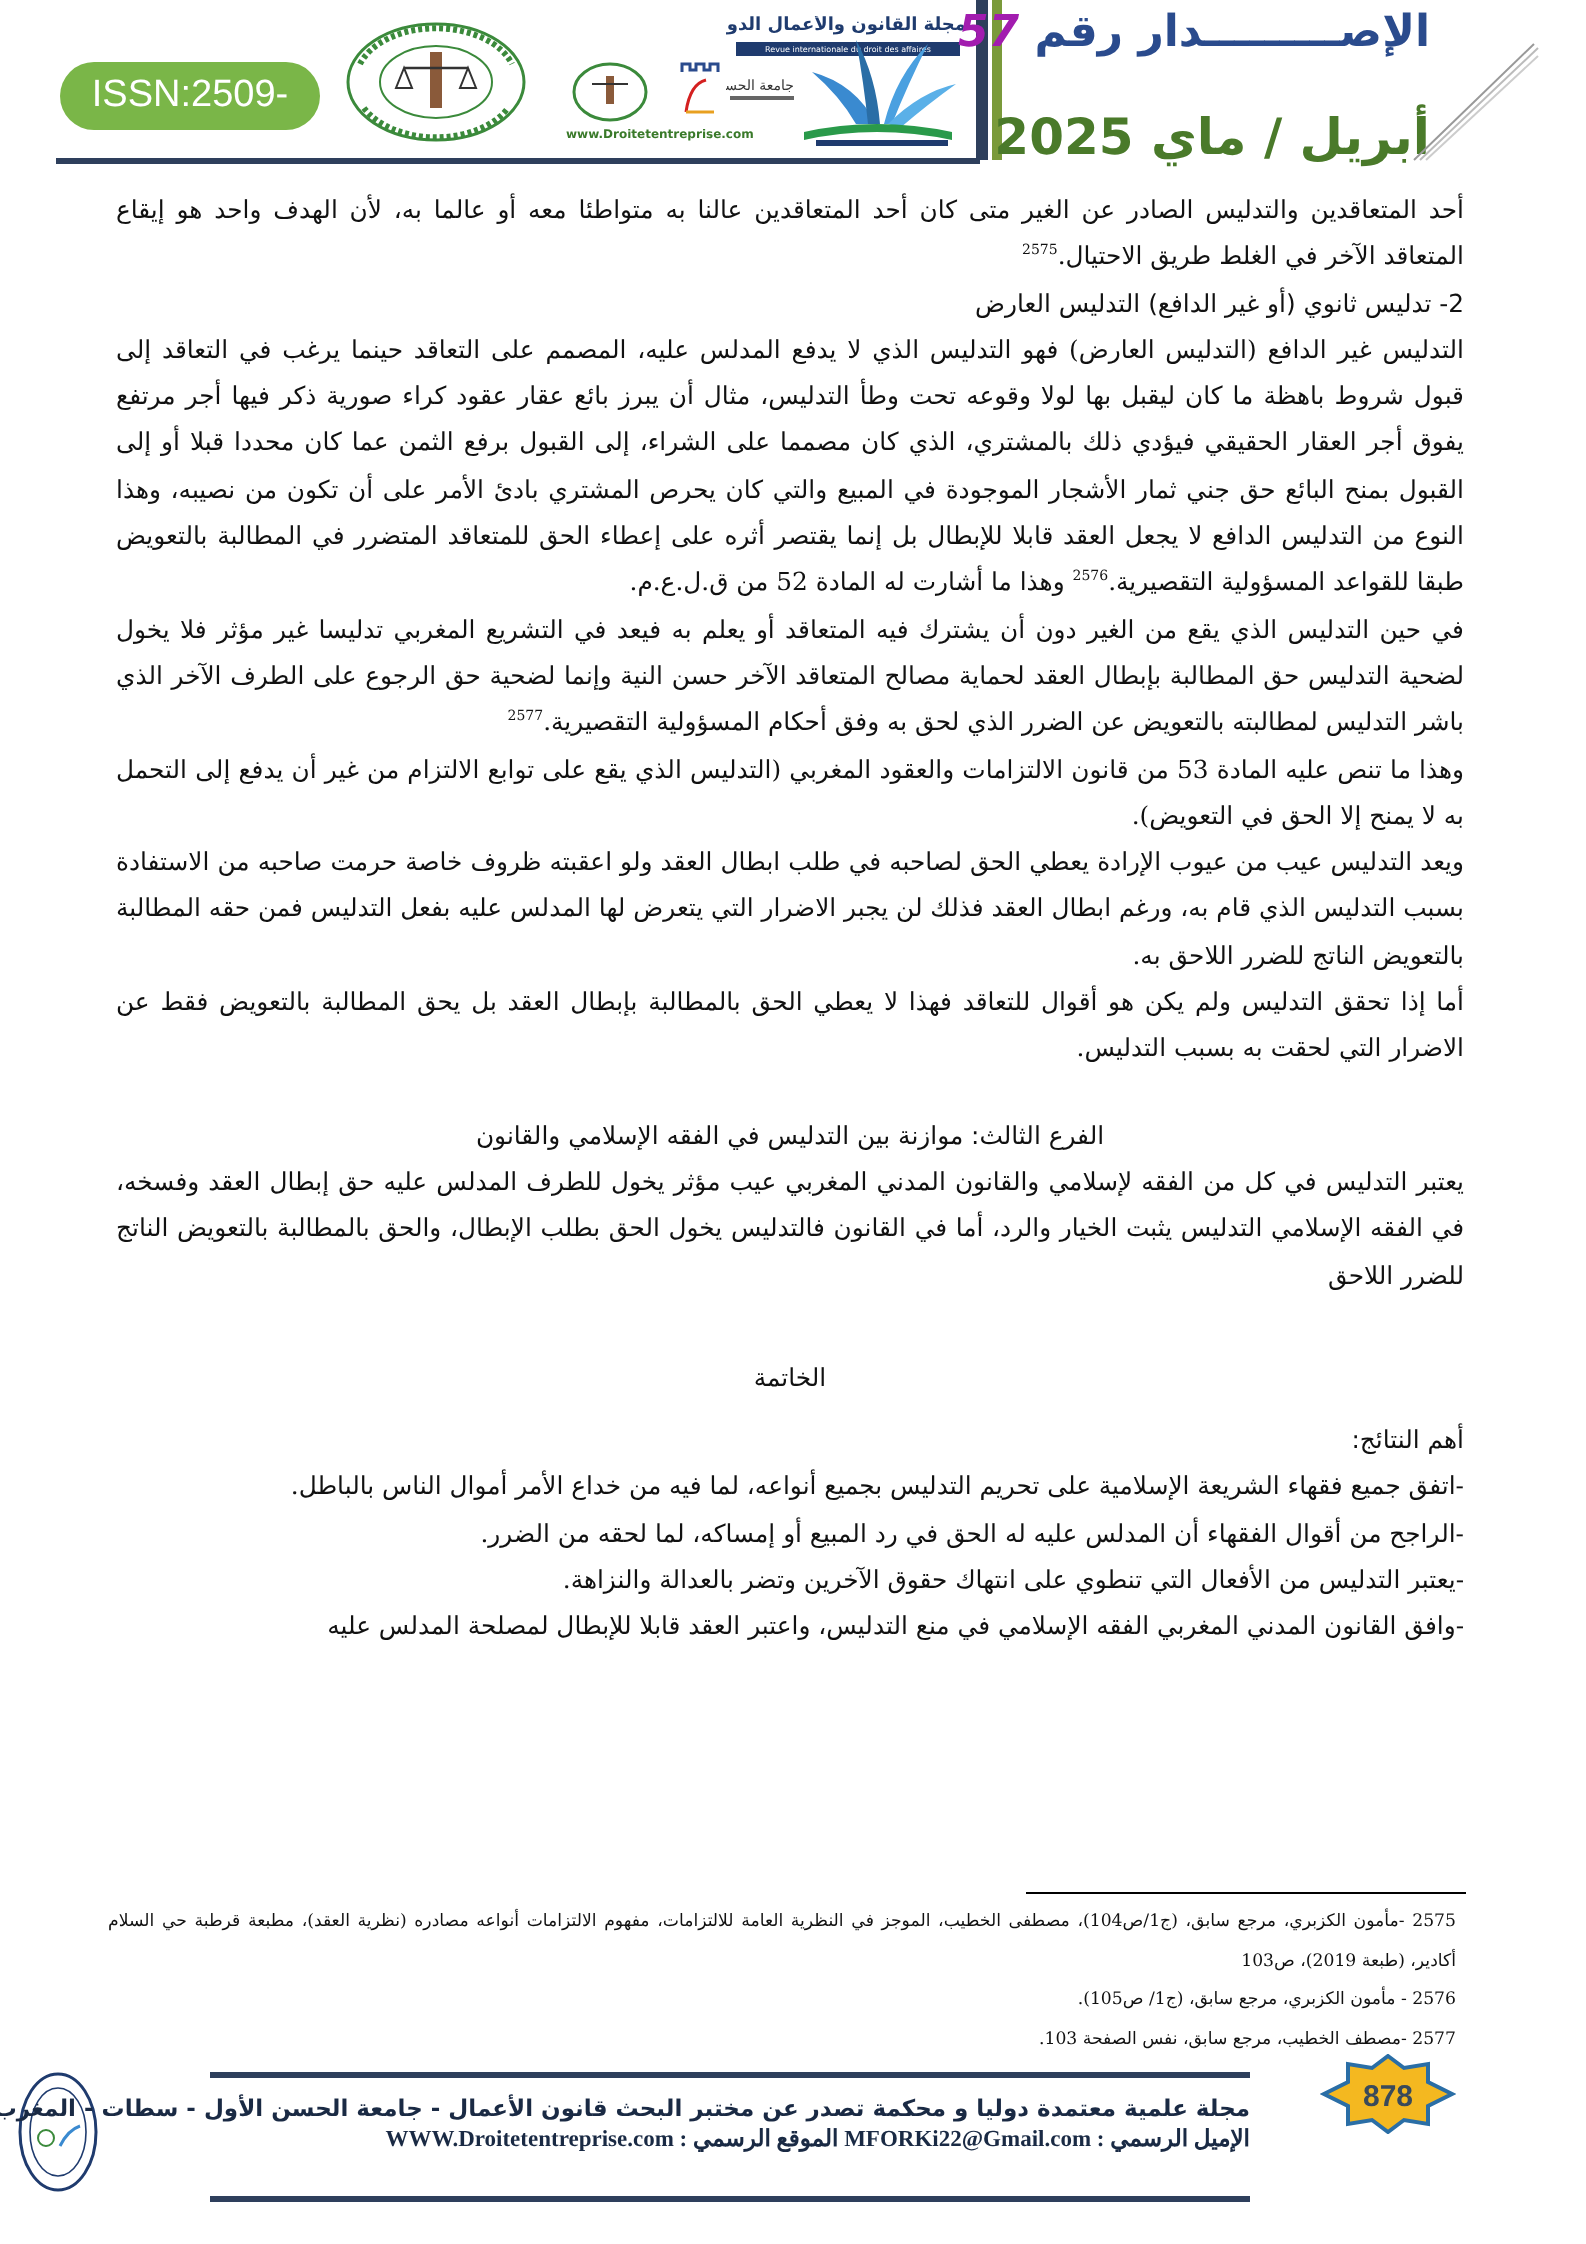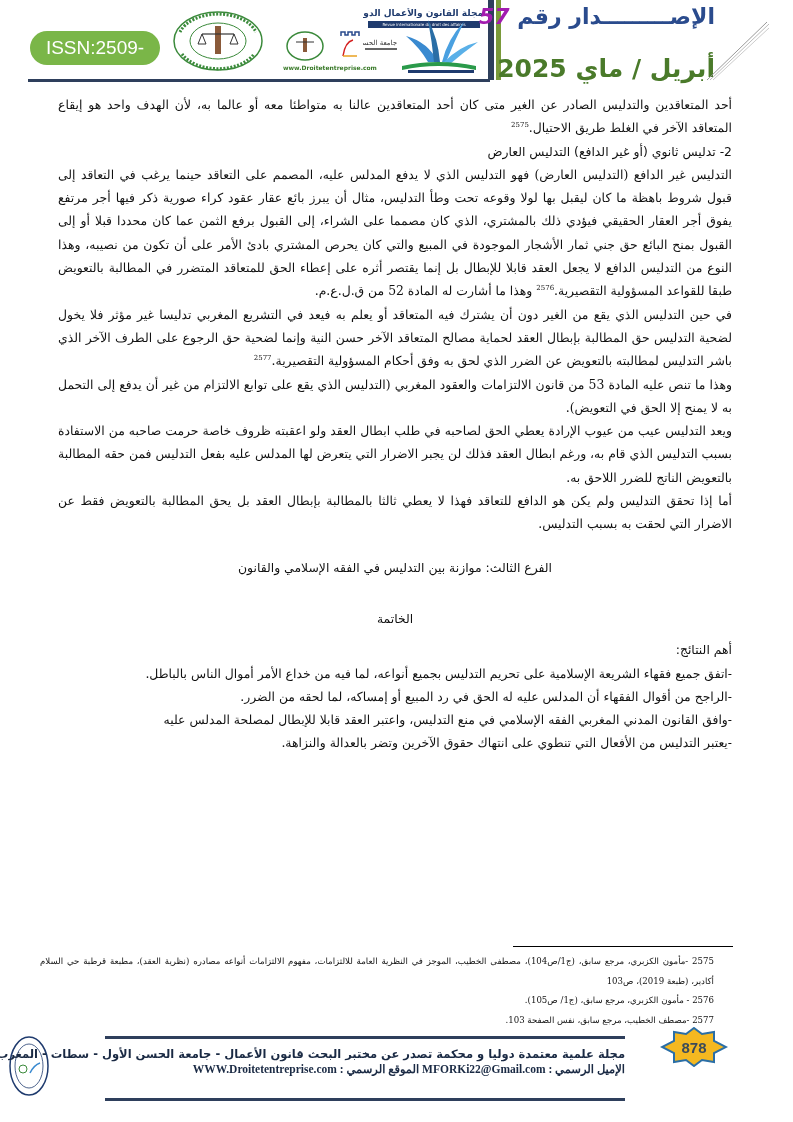--- a/index.html
+++ b/index.html
@@ -20,21 +20,21 @@
   .hrule { position:absolute; left:28px; top:79px; width:462px; height:3px; background:#2e3f5c; }
 
   .content { position:absolute; left:58px; top:93px; width:674px; direction:rtl; font-family:"DejaVu Serif", serif; font-size:12.4px; line-height:23.3px; text-align:justify; }
   .content p { margin:0; }
   .content .h { font-weight:normal; font-family:"DejaVu Sans", sans-serif; font-size:12.4px; }
   .content .center { text-align:center;margin-top:20px; }
   .content sup { font-size:7px; line-height:0; vertical-align:super; }
   .content .gap { height:8px; }
 
   .fn-rule { position:absolute; left:513px; top:946px; width:220px; height:1px; background:#000; }
-  .footnotes { position:absolute; left:40px; top:952px; width:674px; direction:rtl; font-family:"DejaVu Serif", serif; font-size:8.6px; line-height:19.5px; text-align:justify; }
+  .footnotes { position:absolute; left:54px; top:952px; width:674px; direction:rtl; font-family:"DejaVu Serif", serif; font-size:8.6px; line-height:19.5px; text-align:justify; }
   .footnotes p { margin:0; }
 
   .footer-rule-top { position:absolute; left:105px; top:1036px; width:520px; height:3px; background:#2e3f5c; }
   .footer-rule-bot { position:absolute; left:105px; top:1098px; width:520px; height:3px; background:#2e3f5c; }
   .footer-line1 { position:absolute; left:105px; top:1047px; width:520px; direction:rtl; text-align:right; font-family:"DejaVu Sans", sans-serif; font-weight:bold; font-size:11.5px; color:#1a2a44; white-space:nowrap; }
   .footer-line2 { position:absolute; left:105px; top:1062px; width:520px; direction:rtl; text-align:right; font-family:Liberation Serif, serif; font-weight:bold; font-size:11.5px; color:#1a2a44; white-space:nowrap; }
   .page-badge { position:absolute; left:660px; top:1027px; width:68px; height:40px; }
   .author-seal { position:absolute; left:8px; top:1035px; width:42px; height:62px; }
 </style>
 </head>
@@ -99,30 +99,31 @@
   <div class="hrule"></div>
 </div>
 
 <div class="content">
   <p><span>أحد المتعاقدين والتدليس الصادر عن الغير متى كان أحد المتعاقدين عالنا به متواطئا معه أو عالما به، لأن الهدف واحد هو إيقاع المتعاقد الآخر في الغلط طريق الاحتيال.</span><sup>2575</sup></p>
   <p class="h">2- تدليس ثانوي (أو غير الدافع) التدليس العارض</p>
   <p><span>التدليس غير الدافع (التدليس العارض) فهو التدليس الذي لا يدفع المدلس عليه، المصمم على التعاقد حينما يرغب في التعاقد إلى قبول شروط باهظة ما كان ليقبل بها لولا وقوعه تحت وطأ التدليس، مثال أن يبرز بائع عقار عقود كراء صورية ذكر فيها أجر مرتفع يفوق أجر العقار الحقيقي فيؤدي ذلك بالمشتري، الذي كان مصمما على الشراء، إلى القبول برفع الثمن عما كان محددا قبلا أو إلى القبول بمنح البائع حق جني ثمار الأشجار الموجودة في المبيع والتي كان يحرص المشتري بادئ الأمر على أن تكون من نصيبه، وهذا النوع من التدليس الدافع لا يجعل العقد قابلا للإبطال بل إنما يقتصر أثره على إعطاء الحق للمتعاقد المتضرر في المطالبة بالتعويض طبقا للقواعد المسؤولية التقصيرية.</span><sup>2576</sup><span> وهذا ما أشارت له المادة 52 من ق.ل.ع.م.</span></p>
   <p><span>في حين التدليس الذي يقع من الغير دون أن يشترك فيه المتعاقد أو يعلم به فيعد في التشريع المغربي تدليسا غير مؤثر فلا يخول لضحية التدليس حق المطالبة بإبطال العقد لحماية مصالح المتعاقد الآخر حسن النية وإنما لضحية حق الرجوع على الطرف الآخر الذي باشر التدليس لمطالبته بالتعويض عن الضرر الذي لحق به وفق أحكام المسؤولية التقصيرية.</span><sup>2577</sup></p>
   <p>وهذا ما تنص عليه المادة 53 من قانون الالتزامات والعقود المغربي (التدليس الذي يقع على توابع الالتزام من غير أن يدفع إلى التحمل به لا يمنح إلا الحق في التعويض).</p>
   <p>ويعد التدليس عيب من عيوب الإرادة يعطي الحق لصاحبه في طلب ابطال العقد ولو اعقبته ظروف خاصة حرمت صاحبه من الاستفادة بسبب التدليس الذي قام به، ورغم ابطال العقد فذلك لن يجبر الاضرار التي يتعرض لها المدلس عليه بفعل التدليس فمن حقه المطالبة بالتعويض الناتج للضرر اللاحق به.</p>
-  <p>أما إذا تحقق التدليس ولم يكن هو الدافع للتعاقد فهذا لا يعطي ثالثا بالمطالبة بإبطال العقد بل يحق المطالبة بالتعويض فقط عن الاضرار التي لحقت به بسبب التدليس.</p>
+  <p>أما إذا تحقق التدليس ولم يكن هو أقوال للتعاقد فهذا لا يعطي الحق بالمطالبة بإبطال العقد بل يحق المطالبة بالتعويض فقط عن الاضرار التي لحقت به بسبب التدليس.</p>
   <p class="h center">الفرع الثالث: موازنة بين التدليس في الفقه الإسلامي والقانون</p>
+  <p>يعتبر التدليس في كل من الفقه لإسلامي والقانون المدني المغربي عيب مؤثر يخول للطرف المدلس عليه حق إبطال العقد وفسخه، في الفقه الإسلامي التدليس يثبت الخيار والرد، أما في القانون فالتدليس يخول الحق بطلب الإبطال، والحق بالمطالبة بالتعويض الناتج للضرر اللاحق</p>
   <div class="gap"></div>
   <p class="h center">الخاتمة</p>
   <div class="gap"></div>
   <p class="h">أهم النتائج:</p>
   <p>-اتفق جميع فقهاء الشريعة الإسلامية على تحريم التدليس بجميع أنواعه، لما فيه من خداع الأمر أموال الناس بالباطل.</p>
   <p>-الراجح من أقوال الفقهاء أن المدلس عليه له الحق في رد المبيع أو إمساكه، لما لحقه من الضرر.</p>
+  <p>-يعتبر التدليس من الأفعال التي تنطوي على انتهاك حقوق الآخرين وتضر بالعدالة والنزاهة.</p>
   <p>-وافق القانون المدني المغربي الفقه الإسلامي في منع التدليس، واعتبر العقد قابلا للإبطال لمصلحة المدلس عليه</p>
-  <p>-يعتبر التدليس من الأفعال التي تنطوي على انتهاك حقوق الآخرين وتضر بالعدالة والنزاهة.</p>
 </div>
 
 <div class="fn-rule"></div>
 <div class="footnotes">
   <p>2575 -مأمون الكزبري، مرجع سابق، (ج1/ص104)، مصطفى الخطيب، الموجز في النظرية العامة للالتزامات، مفهوم الالتزامات أنواعه مصادره (نظرية العقد)، مطبعة قرطبة حي السلام أكادير، (طبعة 2019)، ص103</p>
   <p>2576 - مأمون الكزبري، مرجع سابق، (ج1/ ص105).</p>
   <p>2577 -مصطف الخطيب، مرجع سابق، نفس الصفحة 103.</p>
 </div>
 
 <svg class="author-seal" viewBox="0 0 42 62">

